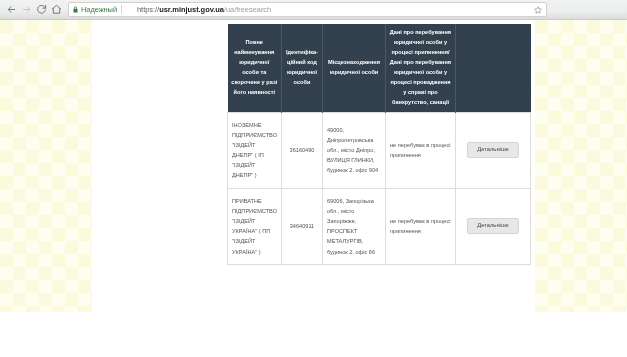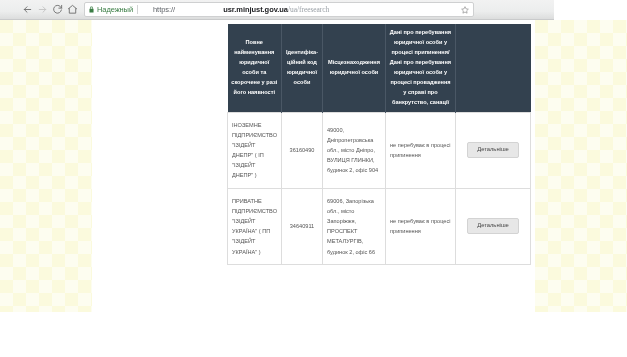--- a/index.html
+++ b/index.html
@@ -12,28 +12,28 @@
     height: 357px;
     overflow: hidden;
     font-family: "Liberation Sans", sans-serif;
     position: relative;
   }
 
   
   .browser-toolbar {
     position: absolute;
     top: 0; left: 0;
-    width: 554px;
+    width: 627px;
     height: 20px;
     background: linear-gradient(to bottom, #f2f2f2 0%, #eceded 60%, #dcdddd 100%);
     border-bottom: 1px solid #c9cacb;
     box-sizing: border-box;
     display: flex;
     align-items: center;
-    padding-left: 20px;
+    padding-left: 4px;
   }
   .nav-btn {
     width: 15px;
     height: 15px;
     display: flex;
     align-items: center;
     justify-content: center;
     flex: 0 0 auto;
     color: #6f6f6f;
   }
@@ -77,22 +77,22 @@
   .url-text {
     font-size: 7.5px;
     color: #9aa0a6;
     white-space: nowrap;
     overflow: hidden;
     letter-spacing: -0.05px;
     flex: 1 1 auto;
     min-width: 0;
   }
   .url-text .url-scheme { color: #5f6368; margin-left: 11px; }
-  .url-text .url-host { color: #202124; font-weight: bold; margin-left: 48px; }
-  .url-text .url-path { color: #9aa0a6; font-family: Liberation Serif, serif; }
+  .url-text .url-host { color: #202124; font-weight: bold; }
+  .url-text .url-path { color: #9aa0a6; }
   .star-btn {
     flex: 0 0 auto;
     display: flex;
     align-items: center;
     justify-content: center;
     width: 11px;
     height: 11px;
     color: #8a8a8a;
   }
 

